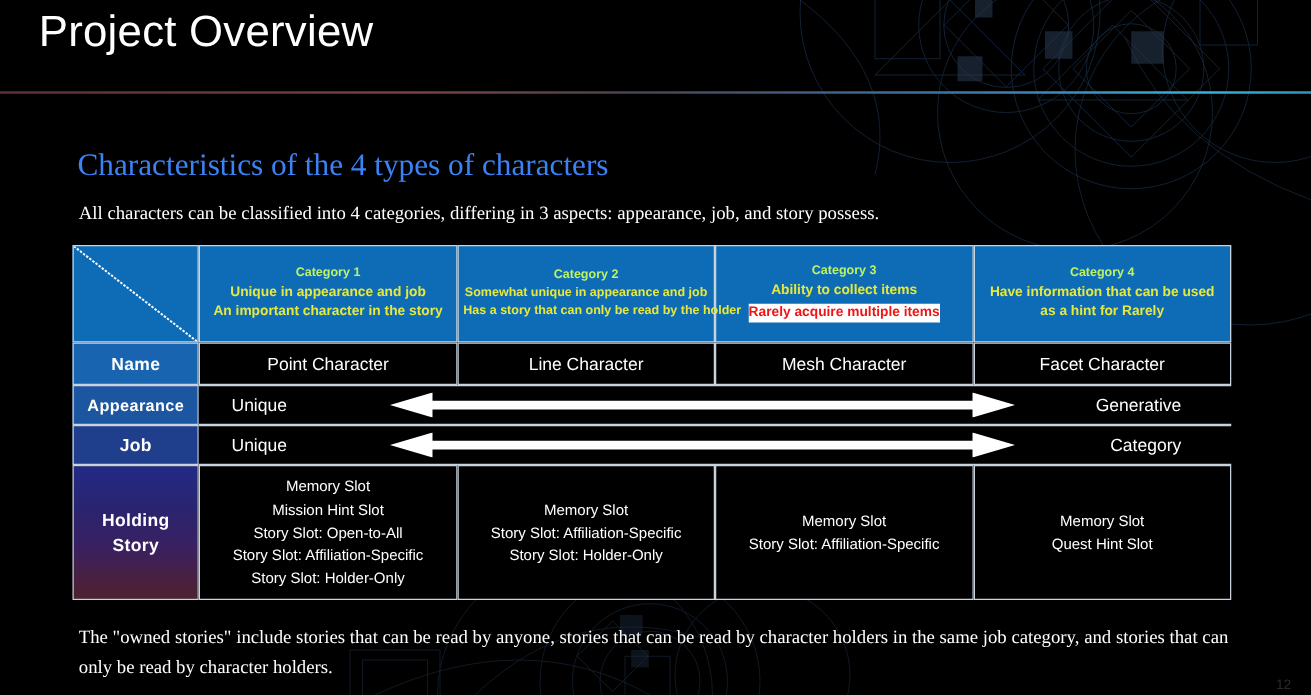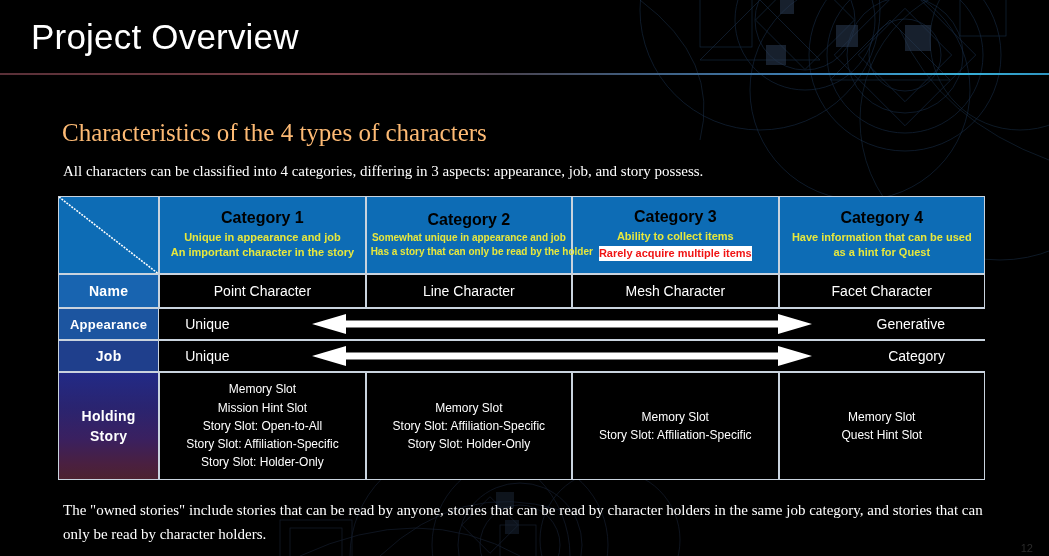--- a/index.html
+++ b/index.html
@@ -29,21 +29,21 @@
   #title-bar {
     position: absolute;
     left: 0; top: 0;
     width: 1049px;
     height: 74px;
     z-index: 3;
   }
   #slide-title {
     position: absolute;
     left: 31px;
-    top: 17px;
+    top: 6px;
     font-family: "Liberation Sans", sans-serif;
     font-size: 35px;
     font-weight: 400;
     color: #ffffff;
     letter-spacing: 0.2px;
     white-space: nowrap;
   }
   #title-rule {
     position: absolute;
     left: 0;
@@ -63,21 +63,21 @@
   }
 
   
   #section-heading {
     position: absolute;
     left: 62px;
     top: 119px;
     font-family: "Liberation Serif", serif;
     font-size: 25px;
     font-weight: 400;
-    color: #fdba74;
+    color: #3b82f6;
     white-space: nowrap;
     z-index: 3;
   }
   #intro-text {
     position: absolute;
     left: 63px;
     top: 163px;
     font-family: "Liberation Serif", serif;
     font-size: 15px;
     color: #ffffff;
@@ -120,23 +120,23 @@
     display: block;
   }
 
   
   .head-cell {
     background: #0d6cb5 !important;
     padding: 6px 4px 7px 4px !important;
     line-height: 1.12;
   }
   .head-title {
-    font-size: 16px;
+    font-size: 10px;
     font-weight: bold;
-    color: #000000;
+    color: #bef264;
     display: block;
     margin-bottom: 3px;
   }
   .head-sub {
     font-size: 11px;
     font-weight: bold;
     color: #e8e83c;
     display: block;
     line-height: 1.35;
     white-space: nowrap;
@@ -321,21 +321,21 @@
         <span class="head-sub small">Has a story that can only be read by the holder</span>
       </td>
       <td class="head-cell">
         <span class="head-title">Category 3</span>
         <span class="head-sub">Ability to collect items</span>
         <span class="head-sub hl">Rarely acquire multiple items</span>
       </td>
       <td class="head-cell">
         <span class="head-title">Category 4</span>
         <span class="head-sub">Have information that can be used</span>
-        <span class="head-sub">as a hint for Quest</span>
+        <span class="head-sub">as a hint for Rarely</span>
       </td>
     </tr>
 
     <tr class="row-name">
       <td class="row-label lbl-name">Name</td>
       <td class="data-cell">Point Character</td>
       <td class="data-cell">Line Character</td>
       <td class="data-cell">Mesh Character</td>
       <td class="data-cell">Facet Character</td>
     </tr>

